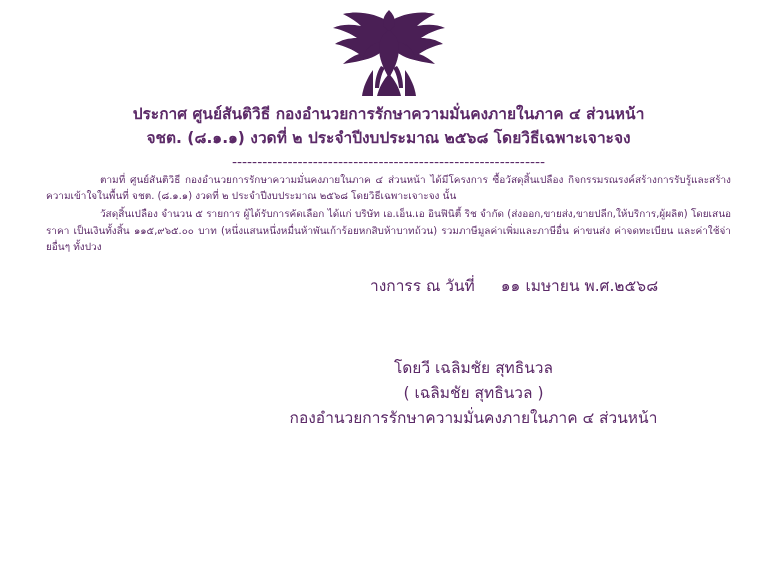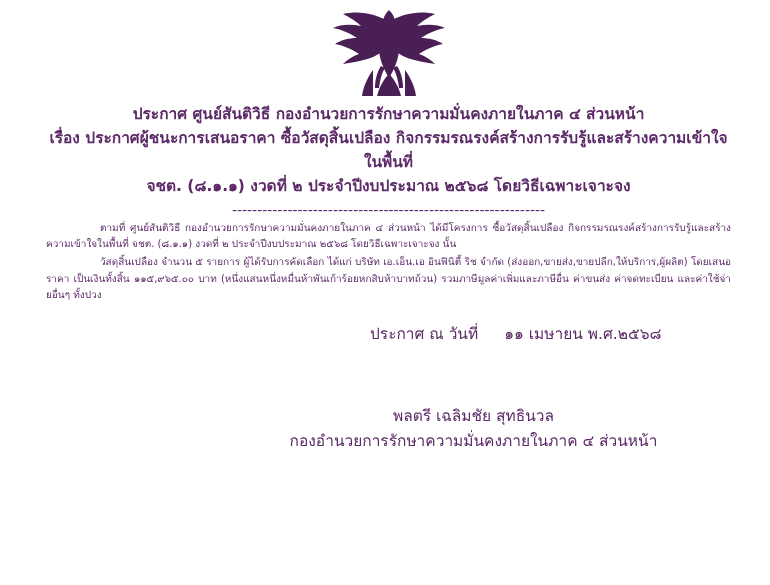--- a/index.html
+++ b/index.html
@@ -113,33 +113,33 @@
         <path d="M76 62 C82 70, 86 80, 87 88 L76 88 C76 80, 76 70, 76 62 Z"></path>
 
         <path d="M52 58 C48 64, 46 72, 46 80 L50 80 C51 72, 53 64, 56 60 Z"></path>
         <path d="M68 58 C72 64, 74 72, 74 80 L70 80 C69 72, 67 64, 64 60 Z"></path>
       </g>
     </svg>
   </div>
 
   <div class="heading">
     <span class="line">ประกาศ ศูนย์สันติวิธี กองอำนวยการรักษาความมั่นคงภายในภาค ๔ ส่วนหน้า</span>
-    <span class="line">เรื่อง  ประกาศผู้ชนะการเสนอราคา  ซื้อวัสดุสิ้นเปลือง กิจกรรมรณรงค์สร้างการรับรู้และสร้างความเข้าใจในพื้นที่</span>
     <span class="line">จชต. (๘.๑.๑) งวดที่ ๒ ประจำปีงบประมาณ ๒๕๖๘ โดยวิธีเฉพาะเจาะจง</span>
   </div>
 
   <div class="rule">--------------------------------------------------------------</div>
 
   <div class="body-text">
     <p class="para">ตามที่ ศูนย์สันติวิธี กองอำนวยการรักษาความมั่นคงภายในภาค ๔ ส่วนหน้า ได้มีโครงการ ซื้อวัสดุสิ้นเปลือง กิจกรรมรณรงค์สร้างการรับรู้และสร้างความเข้าใจในพื้นที่ จชต. (๘.๑.๑) งวดที่ ๒ ประจำปีงบประมาณ ๒๕๖๘ โดยวิธีเฉพาะเจาะจง  นั้น</p>
     <p class="para">วัสดุสิ้นเปลือง จำนวน ๕ รายการ ผู้ได้รับการคัดเลือก ได้แก่ บริษัท เอ.เอ็น.เอ อินฟินิตี้ ริช จำกัด (ส่งออก,ขายส่ง,ขายปลีก,ให้บริการ,ผู้ผลิต) โดยเสนอราคา เป็นเงินทั้งสิ้น ๑๑๕,๙๖๕.๐๐ บาท (หนึ่งแสนหนึ่งหมื่นห้าพันเก้าร้อยหกสิบห้าบาทถ้วน) รวมภาษีมูลค่าเพิ่มและภาษีอื่น ค่าขนส่ง ค่าจดทะเบียน และค่าใช้จ่ายอื่นๆ ทั้งปวง</p>
   </div>
 
   <div class="date-line">
-    <span>ประกาศ ณ วันที่</span><span class="gap"></span><span>๑๑</span>&nbsp;<span>เมษายน</span>&nbsp;<span>พ.ศ.๒๕๖๘</span>
+    <span>างการร ณ วันที่</span><span class="gap"></span><span>๑๑</span>&nbsp;<span>เมษายน</span>&nbsp;<span>พ.ศ.๒๕๖๘</span>
   </div>
 
   <div class="sign-block">
-    <span class="ln sign-name">พลตรี   เฉลิมชัย  สุทธินวล</span>
+    <span class="ln sign-name">โดยวี   เฉลิมชัย  สุทธินวล</span>
+    <span class="ln">( เฉลิมชัย  สุทธินวล )</span>
     <span class="ln">กองอำนวยการรักษาความมั่นคงภายในภาค ๔ ส่วนหน้า</span>
   </div>
 
 </div>
 
 </body></html>

